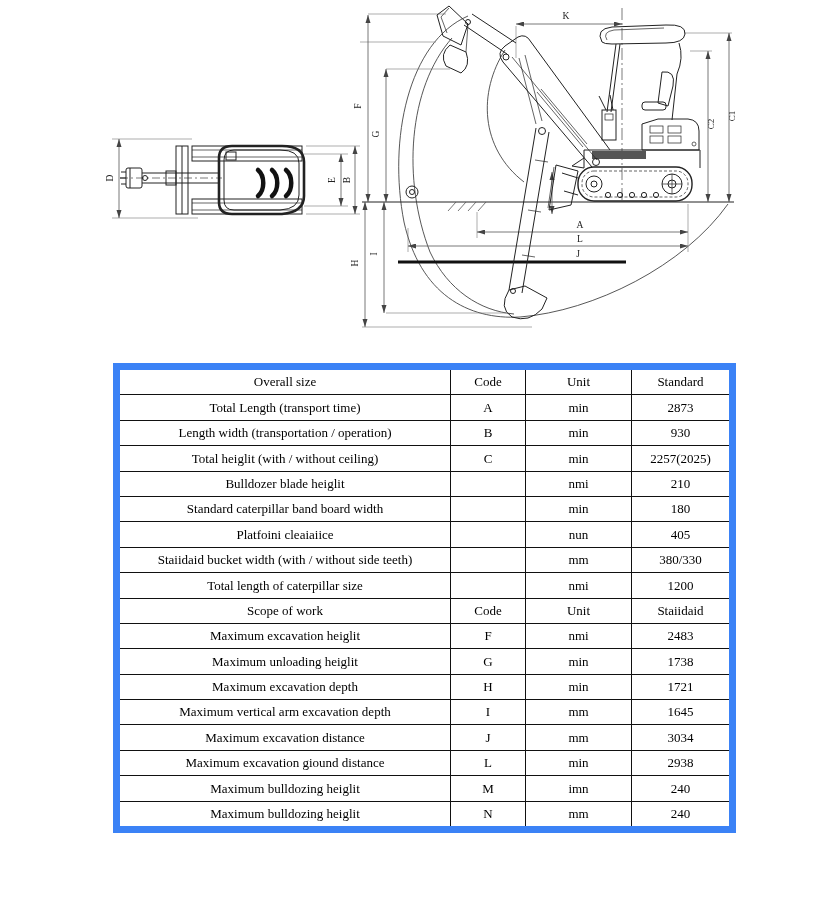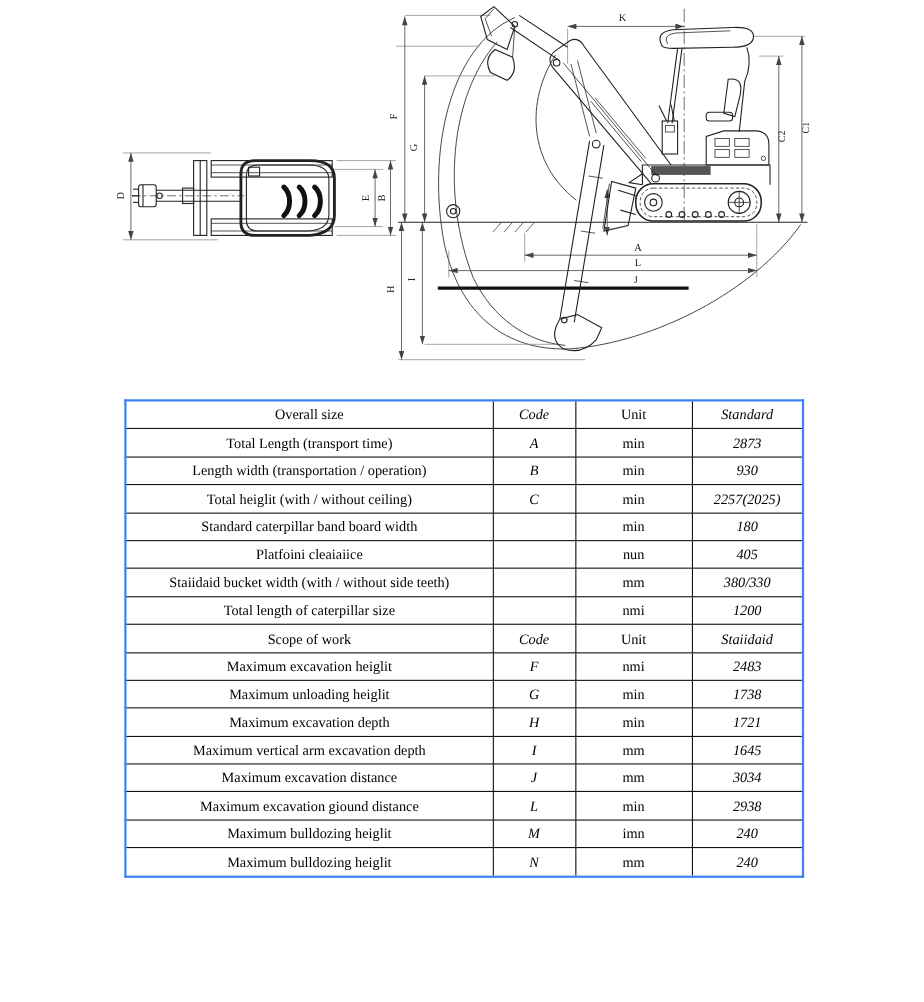--- a/index.html
+++ b/index.html
@@ -5,26 +5,26 @@
   html,body{margin:0;padding:0;background:#fff;}
   .page{position:relative;width:840px;height:911px;background:#fff;
         font-family:"Liberation Serif", serif;color:#000;overflow:hidden;}
   svg text{font-family:"Liberation Serif", serif;fill:#222;}
   .dim{stroke:#555;stroke-width:.8;fill:none;}
   .ext{stroke:#777;stroke-width:.6;fill:none;}
   .mach{stroke:#222;stroke-width:1;fill:none;}
   .thick{stroke:#222;stroke-width:2.6;fill:none;}
   .arc{stroke:#444;stroke-width:.9;fill:none;}
   table.spec{position:absolute;left:113px;top:363px;border-collapse:collapse;
-             table-layout:fixed;border:2px solid #3b82f6;}
+             table-layout:fixed;border:7px solid #3b82f6;}
   table.spec td{border:1px solid #111;height:24.4px;padding:0;text-align:center;
                 vertical-align:middle;font-size:13px;line-height:1.05;
                 overflow:hidden;white-space:nowrap;}
   td.unit-lg{font-size:17px;}
-  td.c-code,td.c-std{font-size:13.5px;font-style:italic;}
+  td.c-code,td.c-std{font-size:13.5px;}
 </style>
 </head>
 <body>
 
 <div class="page">
 
 <svg width="840" height="355" viewBox="0 0 840 355">
   <defs>
     <marker id="ae" orient="auto" markerUnits="userSpaceOnUse" markerWidth="10" markerHeight="7" refX="8" refY="2.5">
       <path d="M0,0 L8,2.5 L0,5 Z" fill="#444"></path>
@@ -237,20 +237,26 @@
           <td class="c-unit unit-lg">min</td>
           <td class="c-std">930</td>
         </tr>
         <tr>
           <td class="c-item">Total heiglit (with / without ceiling)</td>
           <td class="c-code">C</td>
           <td class="c-unit unit-lg">min</td>
           <td class="c-std">2257(2025)</td>
         </tr>
         <tr>
+          <td class="c-item">Bulldozer blade heiglit</td>
+          <td class="c-code"></td>
+          <td class="c-unit">nmi</td>
+          <td class="c-std">210</td>
+        </tr>
+        <tr>
           <td class="c-item">Standard caterpillar band board width</td>
           <td class="c-code"></td>
           <td class="c-unit unit-lg">min</td>
           <td class="c-std">180</td>
         </tr>
         <tr>
           <td class="c-item">Platfoini cleaiaiice</td>
           <td class="c-code"></td>
           <td class="c-unit">nun</td>
           <td class="c-std">405</td>

